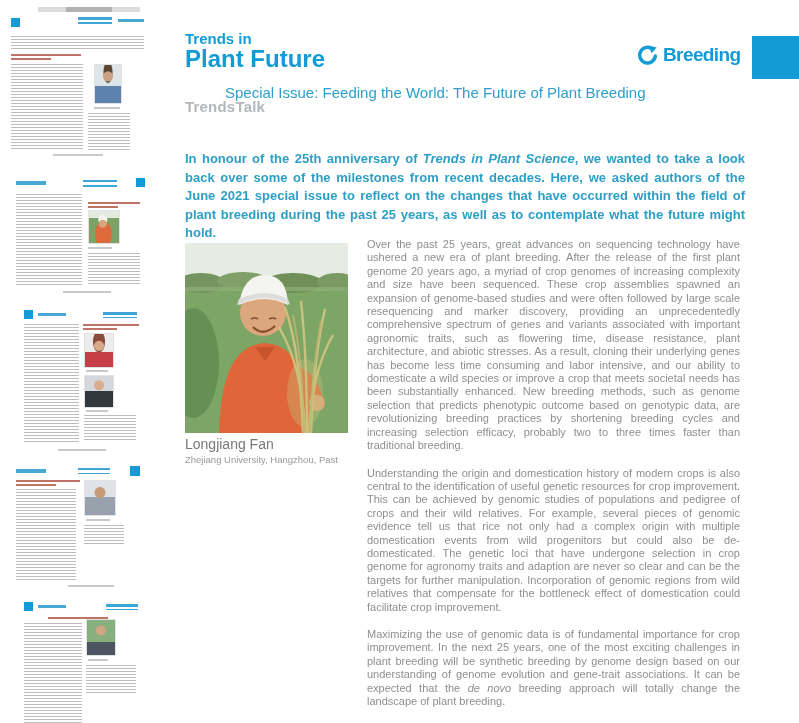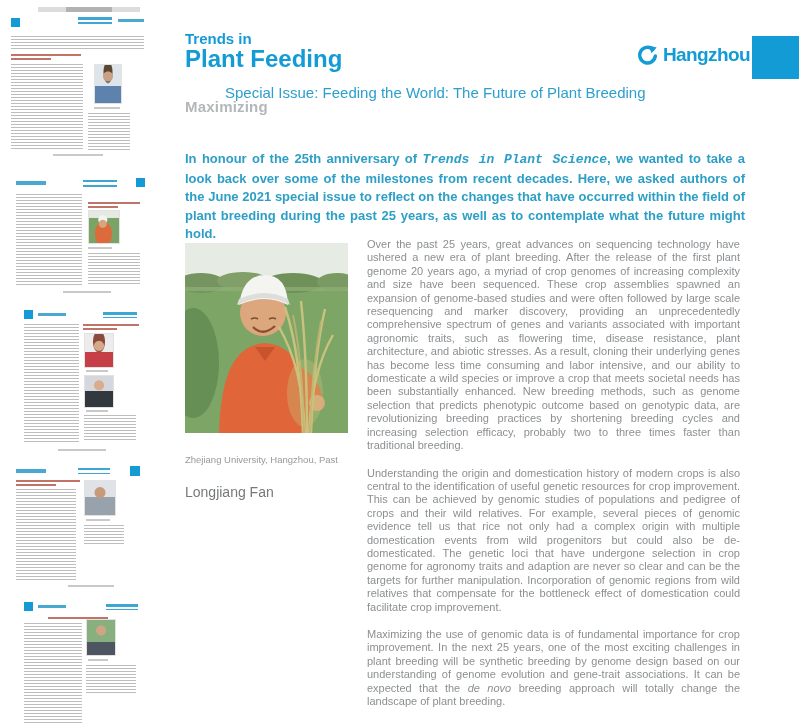--- a/index.html
+++ b/index.html
@@ -47,24 +47,24 @@
   .m-title2 { top:45px; left:0; font-size:24px; font-weight:bold; color:#129bd5; }
   .m-special { top:84px; left:0; font-size:15px; color:#2d9fcb;margin-left:40px; }
   .m-trendstalk { top:98px; left:0; font-size:15px; font-weight:bold; color:#b4b7b9; letter-spacing:.2px; }
   .m-article-title { top:115px; left:0; font-size:19.5px; color:#6d7173; }
   .m-logo { top:44px; left:452px; display:flex; align-items:center; gap:5px; }
   .m-logo span { font-size:19px; font-weight:bold; color:#129bd5; letter-spacing:-0.6px; }
   .corner-square { position:absolute; left:752px; top:36px; width:47px; height:43px; background:#129bd5; }
 
   .m-intro { top:150px; left:0; width:560px; font-size:13px; line-height:18.5px;
              font-weight:600; color:#2d9fc6; text-align:justify; }
-  .m-intro i { font-style:italic;font-family:Liberation Mono, monospace; }
+  .m-intro i { font-style:italic; }
 
   .m-photo { top:243px; left:0; width:163px; height:190px; overflow:hidden; }
-  .m-author { top:436px; left:0; font-size:14px; color:#76797b;margin-top:48px; }
+  .m-author { top:436px; left:0; font-size:14px; color:#76797b; }
   .m-affil { top:454px; left:0; font-size:9.5px; color:#97999b; }
 
   .m-rightcol { top:238px; left:182px; width:373px; }
   .r-heading { font-size:13px; font-weight:bold; color:#a8483f; line-height:1.22; margin-bottom:6px; }
   .r-para { font-size:11px; line-height:13.4px; color:#8c8f91; text-align:justify; margin-bottom:14px; }
   .r-para i { font-style:italic; }
 </style>
 </head>
 <body>
 
@@ -135,30 +135,30 @@
     <div class="tl" style="top:23px;left:16px;width:58px;height:100px"></div>
     <div class="tphoto p-greenbg" style="top:19px;left:78px;width:30px;height:37px"></div>
     <div class="dash-gray" style="top:59px;left:80px;width:20px;height:2px"></div>
     <div class="tl" style="top:65px;left:78px;width:50px;height:28px"></div>
   </div>
 </div>
 
 <div class="main">
 
   <div class="m-title1">Trends in</div>
-  <div class="m-title2">Plant Feeding</div>
+  <div class="m-title2">Plant Future</div>
   <div class="m-special">Special Issue: Feeding the World: The Future of Plant Breeding</div>
-  <div class="m-trendstalk">Maximizing</div>
+  <div class="m-trendstalk">TrendsTalk</div>
 
   <div class="m-logo">
     <svg width="21" height="21" viewBox="0 0 22 22">
       <path d="M16.6 4.6 A 8.2 8.2 0 1 0 19.2 11.6" fill="none" stroke="#129bd5" stroke-width="3.6" stroke-linecap="round"></path>
       <path d="M12.2 0.4 L 20.6 2.6 L 15.2 8.6 Z" fill="#129bd5"></path>
     </svg>
-    <span>Hangzhou</span>
+    <span>Breeding</span>
   </div>
 
   <div class="m-intro"><span>In honour of the 25th anniversary of </span><i>Trends in Plant Science</i><span>, we wanted to take a look back over some of the milestones from recent decades. Here, we asked authors of the June 2021 special issue to reflect on the changes that have occurred within the field of plant breeding during the past 25 years, as well as to contemplate what the future might hold.</span></div>
 
   <div class="m-photo">
     <svg width="163" height="190" viewBox="0 0 163 190">
       <rect width="163" height="190" fill="#7da566"></rect>
       <rect width="163" height="42" fill="#e6ebe3"></rect>
       <ellipse cx="16" cy="40" rx="24" ry="10" fill="#75945f"></ellipse>
       <ellipse cx="58" cy="38" rx="26" ry="9" fill="#81a069"></ellipse>

